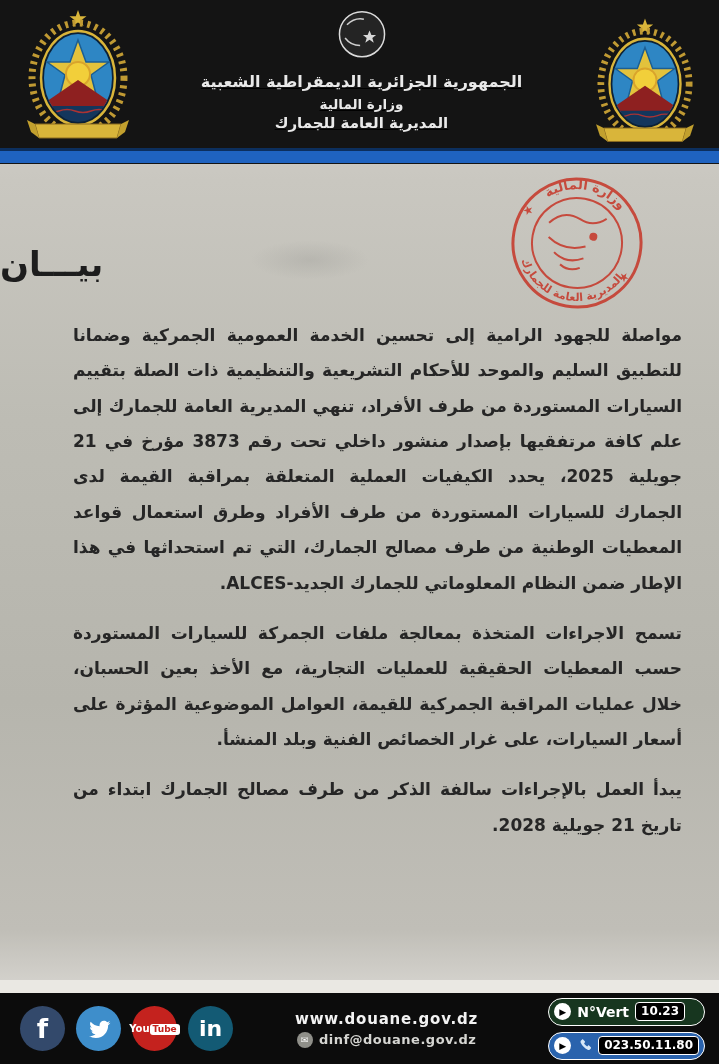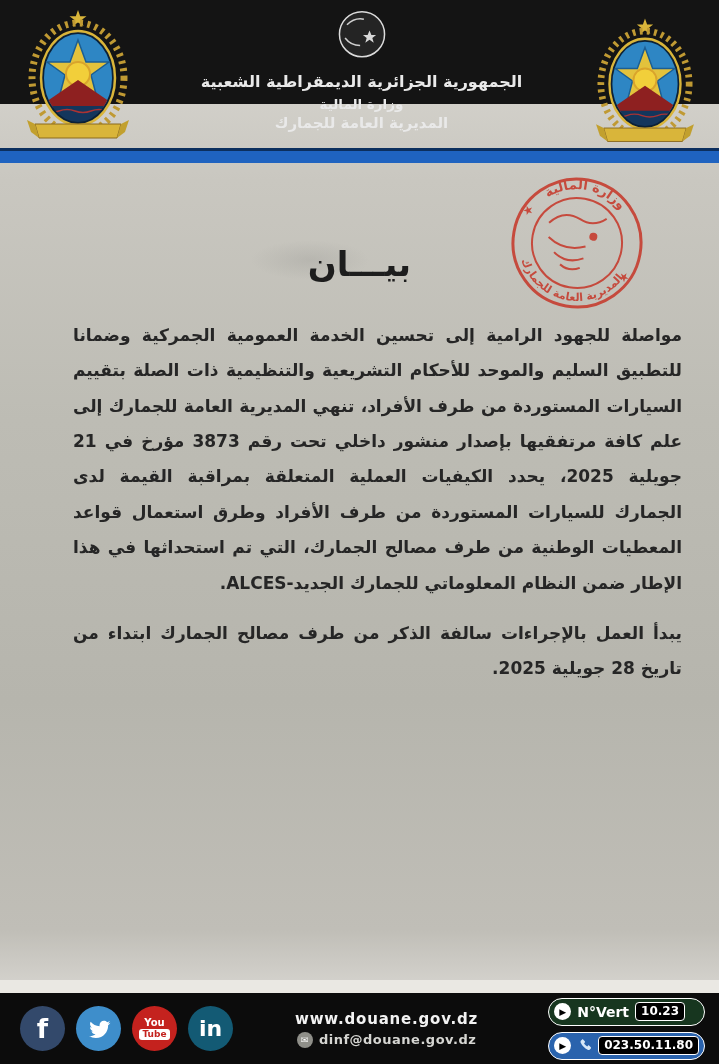--- a/index.html
+++ b/index.html
@@ -1,49 +1,49 @@
 <!DOCTYPE html>
 <html lang="ar"><head>
 <meta charset="utf-8">
 <style>
   html,body{margin:0;padding:0;}
   body{width:719px;height:1064px;font-family:"DejaVu Sans",sans-serif;}
   .page{position:relative;width:719px;height:1064px;overflow:hidden;
     background:linear-gradient(180deg,#efeeea 0px,#d8d6d0 40px,#c9c7c0 180px,#bdbcb4 420px,#b6b5ad 700px,#c0beb7 930px,#d6d4cf 990px);}
   
-  .header{position:absolute;top:0;left:0;right:0;height:104px;background:#141414;
-    display:flex;align-items:flex-start;justify-content:space-between;}
+  .header{position:absolute;top:0;left:0;right:0;height:164px;background:#141414;
+    display:flex;align-items:flex-start;justify-content:space-between;text-decoration:underline;}
   .emblem{width:112px;height:134px;margin-top:8px;}
   .emblem.left{margin-left:22px;}
   .emblem.right{margin-right:18px;margin-top:14px;transform:scale(.96);}
   .header-center{flex:1;display:flex;flex-direction:column;align-items:center;color:#e9e9e9;padding-top:6px;}
   .gov-seal{width:58px;height:62px;}
   .h-line1{font-size:16px;font-weight:bold;margin-top:4px;letter-spacing:.5px;}
   .h-line2{font-size:13.5px;font-weight:bold;margin-top:5px;}
   .h-line3{font-size:15px;font-weight:bold;margin-top:2px;}
   .blue-bar{position:absolute;top:148px;left:0;right:0;height:15px;background:#1f63c0;border-top:3px solid #0c2f5e;box-sizing:border-box;}
   
   .stamp{position:absolute;top:167px;left:506px;width:142px;height:152px;transform:rotate(10deg);opacity:.88;}
   
-  .doc-title{position:absolute;top:244px;left:0;right:0;text-align:center;
+  .doc-title{position:absolute;top:244px;left:0;right:0;text-align:left;
     font-size:34px;font-weight:bold;color:#1d1d1d;}
   .smudge{position:absolute;top:240px;left:250px;width:120px;height:40px;border-radius:50%;
     background:radial-gradient(ellipse,rgba(120,120,118,.18),rgba(120,120,118,0) 70%);}
   .body-text{position:absolute;top:318px;left:37px;right:37px;direction:rtl;
     text-align:justify;color:#262626;font-size:17px;font-weight:bold;line-height:2.08;margin-left:36px;}
   .body-text p{margin:0 0 15px 0;}
   
   .pre-footer{position:absolute;bottom:71px;left:0;right:0;height:13px;background:#eae8e3;}
   .footer{position:absolute;bottom:0;left:0;right:0;height:71px;background:#0c0c0c;
     display:flex;align-items:center;justify-content:space-between;}
   .social{display:flex;gap:11px;margin-left:20px;align-items:center;}
   .circle{width:45px;height:45px;border-radius:50%;display:flex;align-items:center;justify-content:center;color:#fff;}
   .fb{background:#33496b;font-size:26px;font-weight:bold;}
   .tw{background:#3e8ecb;}
-  .yt{background:#c4221e;flex-direction:column;line-height:1;}
+  .yt{background:#c4221e;flex-direction:row;line-height:1;}
   .yt .you{font-size:10px;font-weight:bold;}
   .yt .tube{font-size:9px;font-weight:bold;background:#fff;color:#c4221e;border-radius:3px;padding:1px 3px;margin-top:1px;}
   .li{background:#135a74;font-size:22px;font-weight:bold;}
   .footer-center{display:flex;flex-direction:column;align-items:center;gap:4px;margin-left:-8px;}
   .site{color:#f2f2f2;font-size:15px;font-weight:bold;letter-spacing:.8px;}
   .email-row{display:flex;align-items:center;gap:6px;color:#d6d6d2;font-size:13px;font-weight:bold;letter-spacing:.5px;}
   .env{width:16px;height:16px;border-radius:50%;background:#8f8f89;color:#fff;font-size:9px;display:flex;align-items:center;justify-content:center;}
   .footer-right{display:flex;flex-direction:column;gap:6px;margin-right:14px;}
   .pill{display:flex;align-items:center;gap:6px;border:1.5px solid #fff;border-radius:14px;padding:2px 5px;height:22px;}
   .pill.green{background:#17361f;}
@@ -137,21 +137,22 @@
       <path d="M58 95 q10 6 20 0"></path>
       <circle cx="86" cy="62" r="3" fill="#c63a2c"></circle>
     </g>
   </svg>
 
   <div class="smudge"></div>
   <div class="doc-title">بيـــان</div>
 
   <div class="body-text">
     <p>مواصلة للجهود الرامية إلى تحسين الخدمة العمومية الجمركية وضمانا للتطبيق السليم والموحد للأحكام التشريعية والتنظيمية ذات الصلة بتقييم السيارات المستوردة من طرف الأفراد، تنهي المديرية العامة للجمارك إلى علم كافة مرتفقيها بإصدار منشور داخلي تحت رقم 3873 مؤرخ في 21 جويلية 2025، يحدد الكيفيات العملية المتعلقة بمراقبة القيمة لدى الجمارك للسيارات المستوردة من طرف الأفراد وطرق استعمال قواعد المعطيات الوطنية من طرف مصالح الجمارك، التي تم استحداثها في هذا الإطار ضمن النظام المعلوماتي للجمارك الجديد-ALCES.</p>
-    <p>يبدأ العمل بالإجراءات سالفة الذكر من طرف مصالح الجمارك ابتداء من تاريخ 28 جويلية 2025.</p>
+    <p>تسمح الاجراءات المتخذة بمعالجة ملفات الجمركة للسيارات المستوردة حسب المعطيات الحقيقية للعمليات التجارية، مع الأخذ بعين الحسبان، خلال عمليات المراقبة الجمركية للقيمة، العوامل الموضوعية المؤثرة على أسعار السيارات، على غرار الخصائص الفنية وبلد المنشأ.</p>
+    <p>يبدأ العمل بالإجراءات سالفة الذكر من طرف مصالح الجمارك ابتداء من تاريخ 21 جويلية 2028.</p>
   </div>
 
   <div class="pre-footer"></div>
 
   <div class="footer">
     <div class="social">
       <div class="circle fb">
         <span>f</span>
       </div>
       <div class="circle tw">

